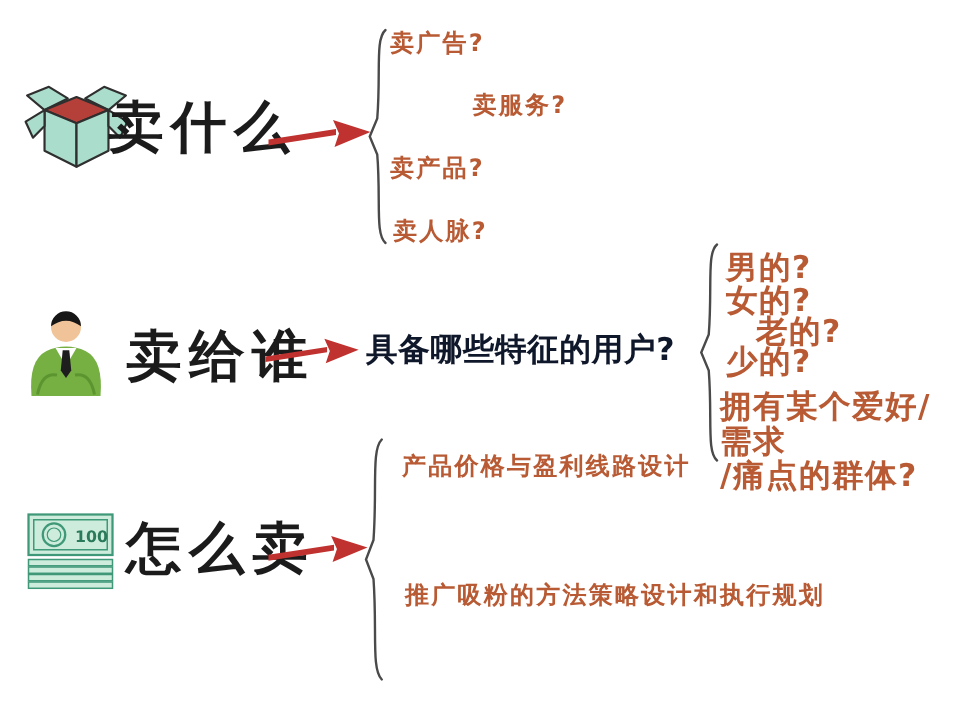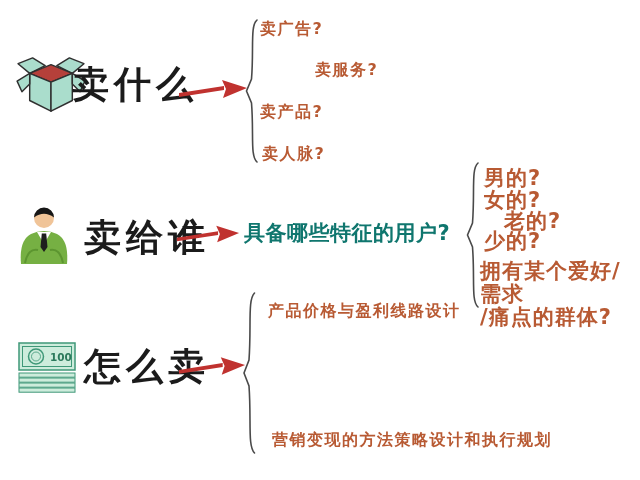--- a/index.html
+++ b/index.html
@@ -12,21 +12,21 @@
     position:absolute;color:#1b1b1b;font-size:37px;font-weight:bold;
     letter-spacing:5px;white-space:nowrap;line-height:1;
   }
   .item{
     position:absolute;color:#b85a33;font-weight:bold;font-size:16px;
     letter-spacing:1.5px;white-space:nowrap;line-height:1.15;
   }
   .item.small{font-size:21px;letter-spacing:1px;}
   .item.pre{white-space:pre-line;line-height:23px;}
   .question{
-    position:absolute;color:#0f766e;font-weight:bold;font-size:21px;
+    position:absolute;color:#0f172a;font-weight:bold;font-size:21px;
     letter-spacing:0.5px;white-space:nowrap;line-height:1;
   }
   svg{display:block;}
 </style>
 </head>
 <body>
 
 <div class="canvas">
 
   <svg class="abs" style="left:16px;top:54px;" width="70" height="62" viewBox="0 0 72 64">
@@ -102,15 +102,15 @@
   <svg class="abs" style="left:178px;top:352px;" width="68" height="28" viewBox="0 0 70 26">
     <polygon points="1,17 46,10 46,14 1,21" fill="#c0322f"></polygon>
     <polygon points="44,4 69,12 45,22 48,13" fill="#c0322f"></polygon>
   </svg>
 
   <svg class="abs" style="left:242px;top:291px;" width="15" height="164" viewBox="0 0 14 164">
     <path d="M12 2 C5 9 9 34 6.5 69 L1.5 82 L6.5 95 C9 130 5 155 12 162" fill="none" stroke="#4a4a4a" stroke-width="1.6" stroke-linecap="round"></path>
   </svg>
 
   <div class="item" style="left:268px;top:302px;">产品价格与盈利线路设计</div>
-  <div class="item" style="left:272px;top:431px;">营销变现的方法策略设计和执行规划</div>
+  <div class="item" style="left:270px;top:388px;">推广吸粉的方法策略设计和执行规划</div>
 
 </div>
 
 </body></html>

